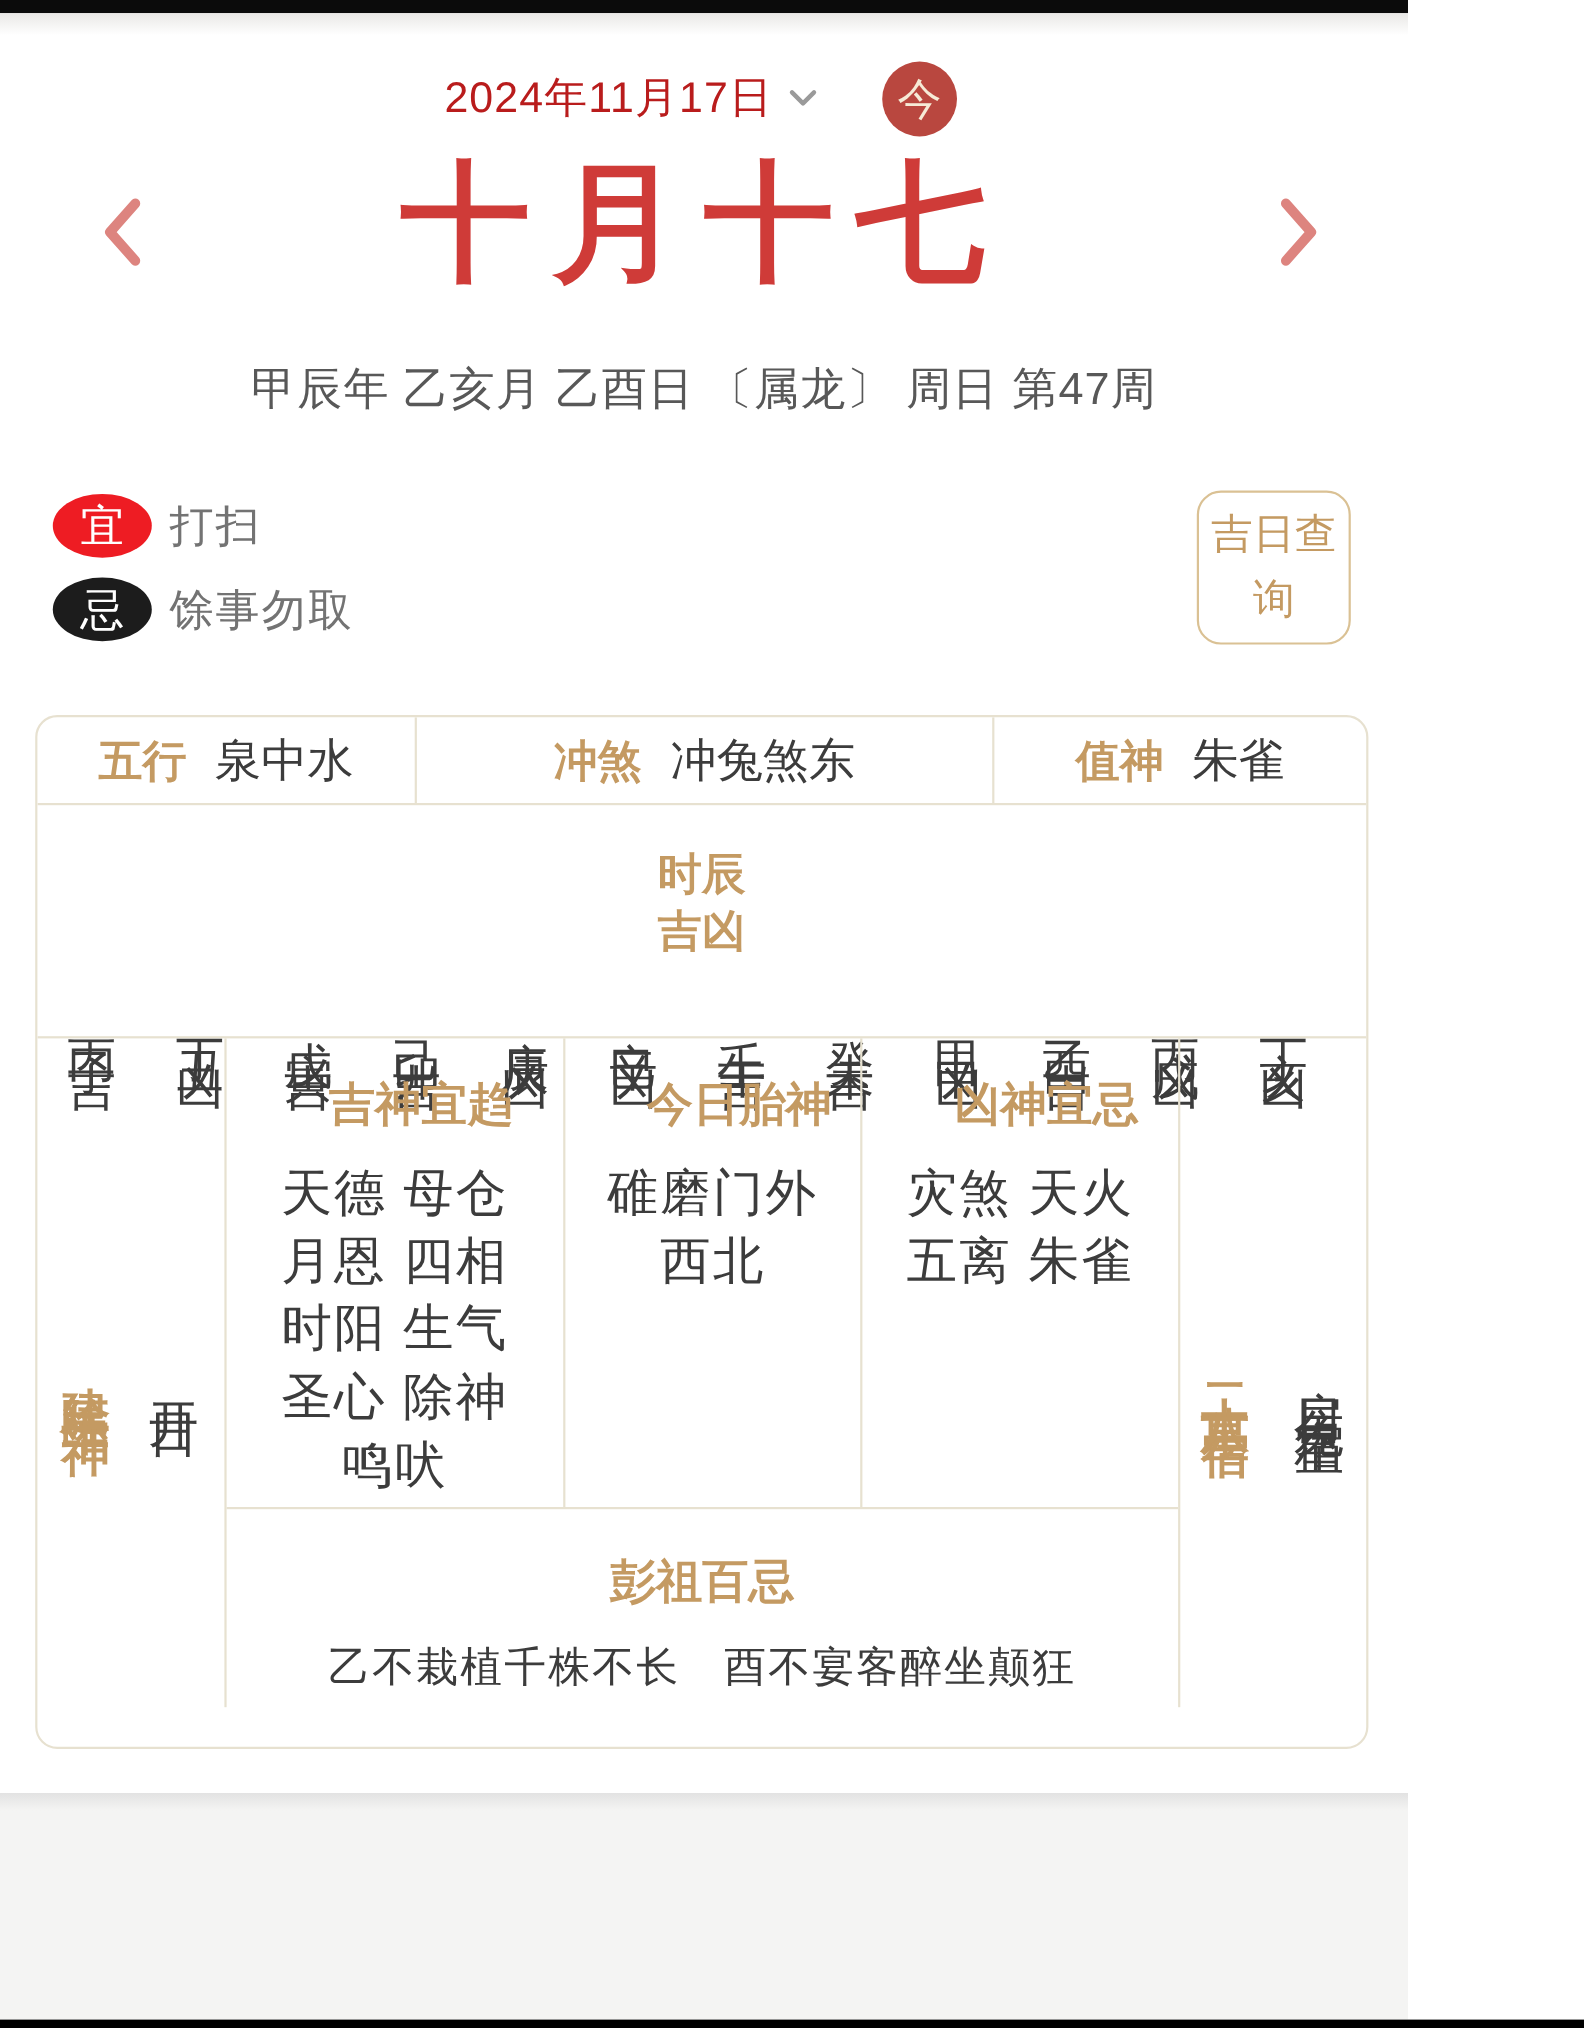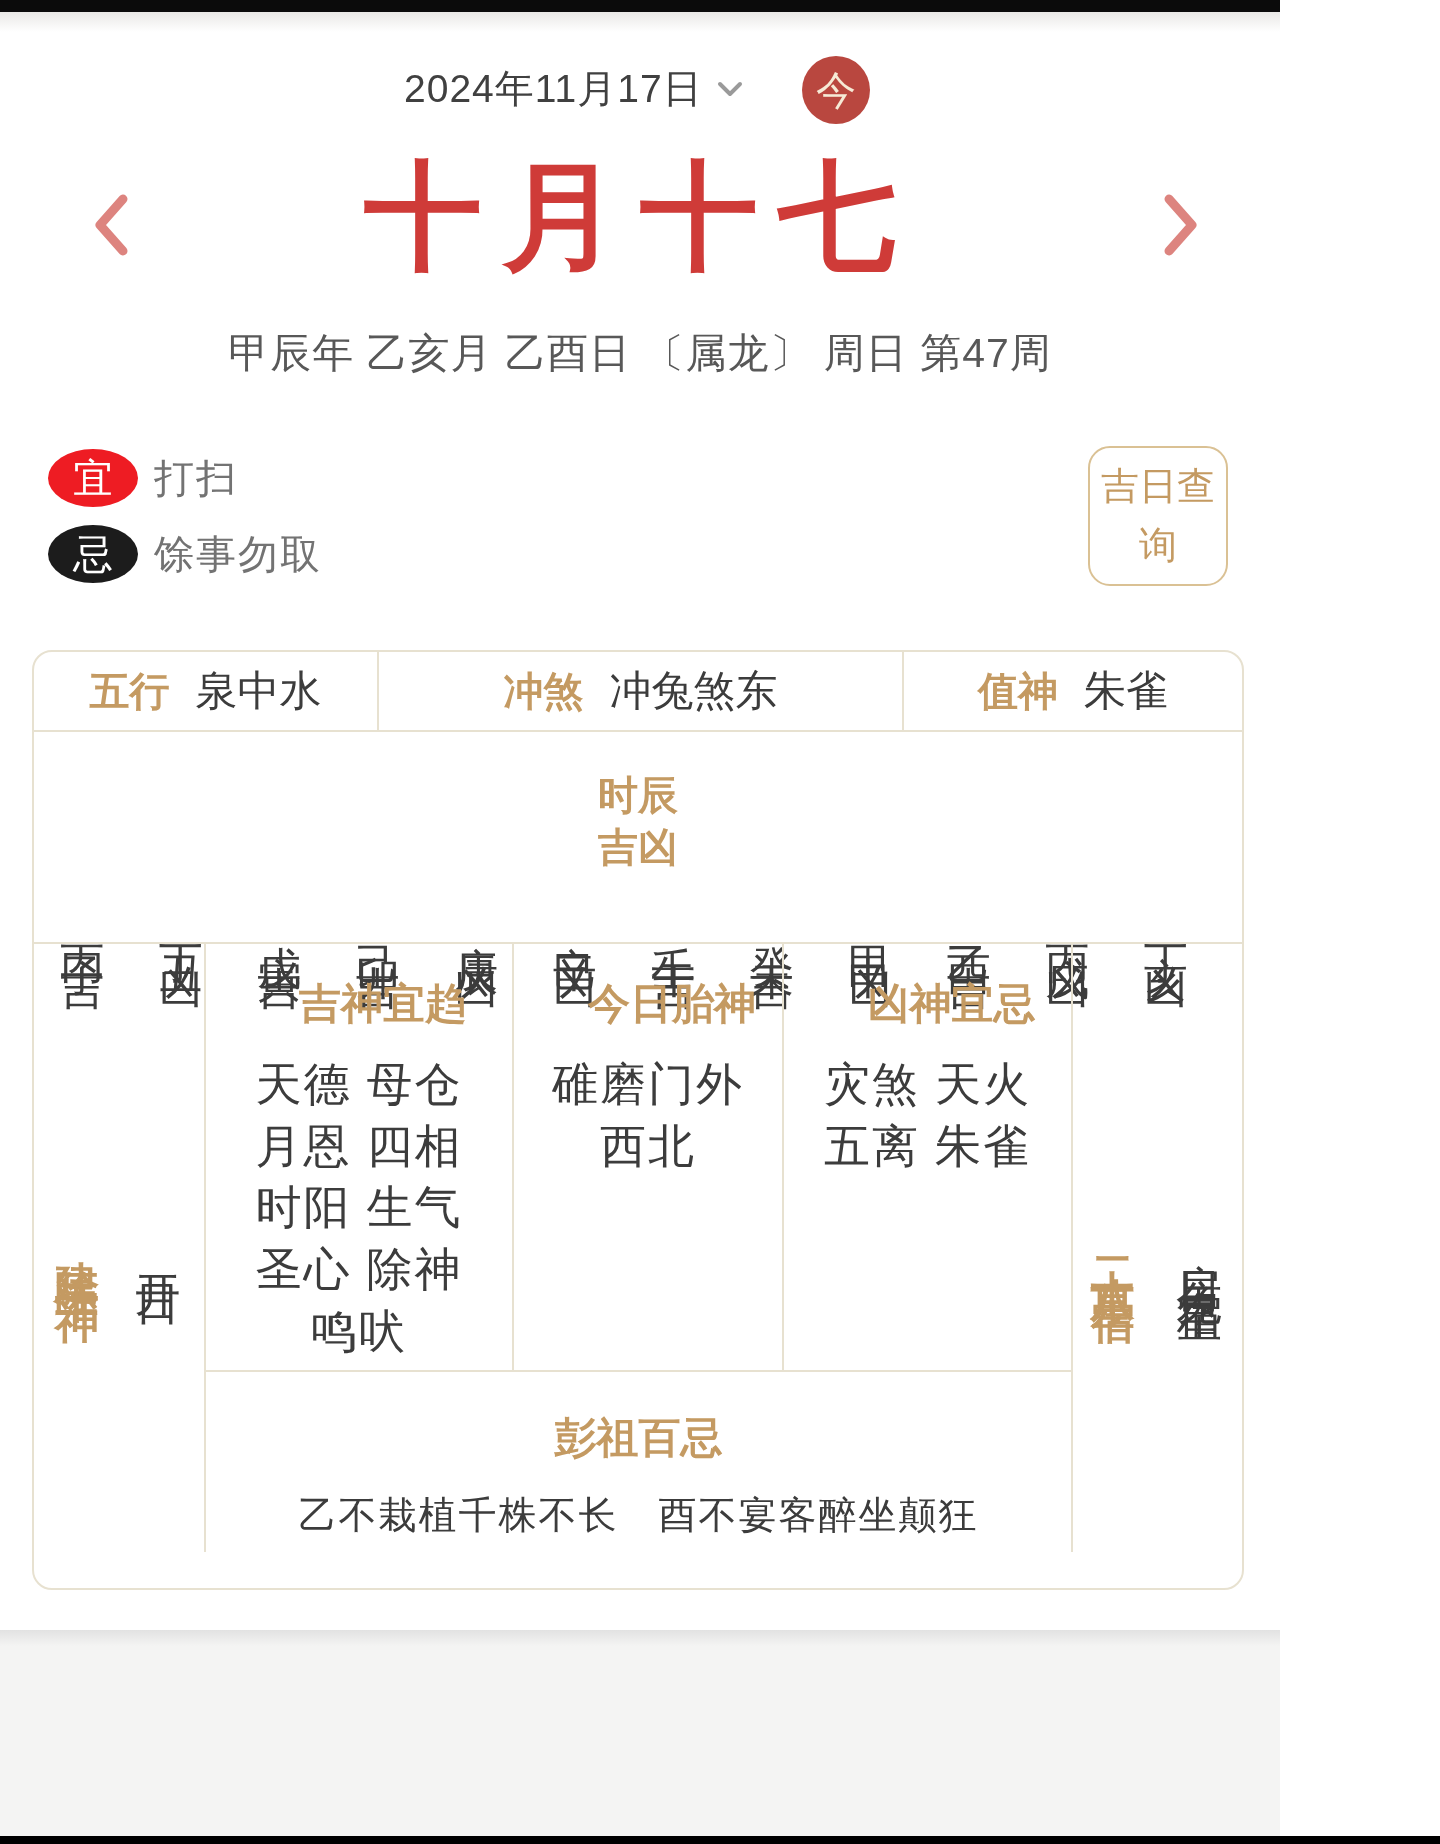--- a/index.html
+++ b/index.html
@@ -12,28 +12,28 @@
     background:linear-gradient(#e9e8e6,#ffffff);}
   .footer-gray{position:absolute;left:0;top:1630px;width:1280px;height:206px;
     background:linear-gradient(#e2e2e2 0,#f4f4f3 16px,#f4f4f3 100%);}
   .home-bar{position:absolute;left:0;top:1836px;width:1440px;height:8px;background:#000000;}
 
   .content{position:absolute;left:0;top:0;width:1280px;height:1844px;}
 
   
   .date-row{position:absolute;left:0;top:54px;width:1280px;height:70px;}
   .date-selector{position:absolute;left:404px;top:0;height:70px;display:flex;align-items:center;gap:14px;cursor:pointer;}
-  .date-text{font-size:39px;color:#404040;letter-spacing:1px;}
+  .date-text{font-size:39px;color:#b91c1c;letter-spacing:1px;}
   .chev-down{width:26px;height:18px;display:block;}
   .today-badge{position:absolute;left:802px;top:2px;width:68px;height:68px;border-radius:50%;
     background:#b9473f;color:#f6ead6;font-family:"Liberation Serif",serif;font-size:40px;
     display:flex;align-items:center;justify-content:center;cursor:pointer;}
 
   
-  .title-row{position:absolute;left:0;top:138px;width:1280px;height:170px;padding-left:20px;}
+  .title-row{position:absolute;left:0;top:124px;width:1280px;height:170px;padding-left:20px;}
   .lunar-title{position:absolute;left:0;top:0;width:1280px;text-align:center;
     font-family:"Liberation Serif",serif;font-weight:700;font-size:118px;line-height:160px;
     color:#cf3b38;letter-spacing:20px;}
   .nav-arrow{position:absolute;top:52px;width:46px;height:70px;cursor:pointer;display:flex;align-items:center;justify-content:center;}
   .nav-prev{left:88px;}
   .nav-next{left:1158px;}
 
   .ganzhi{position:absolute;left:0;top:326px;width:1280px;text-align:center;
     font-size:41px;color:#585858;letter-spacing:1px;}
 

